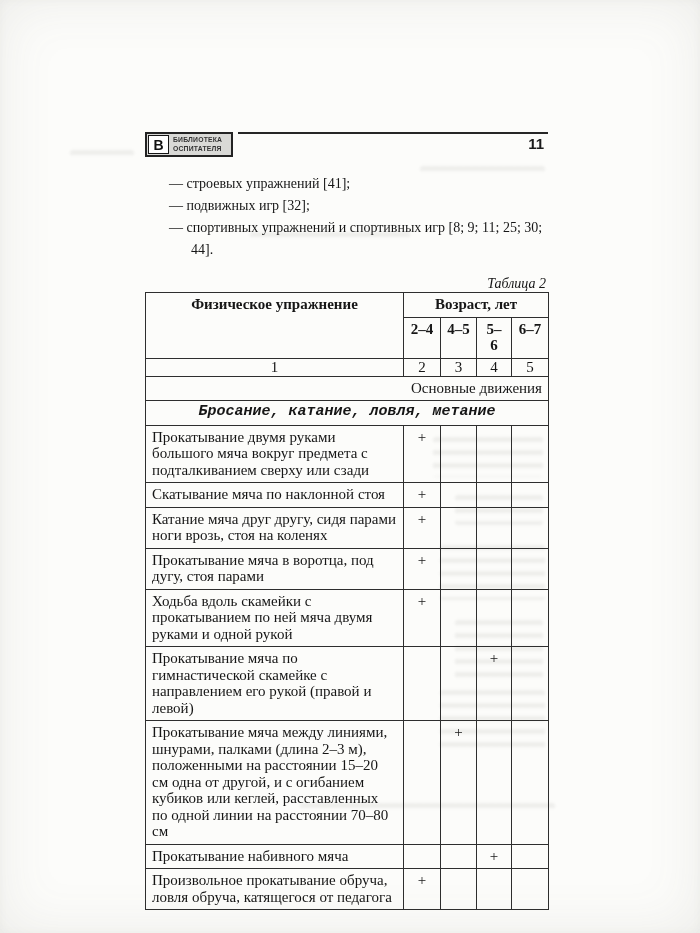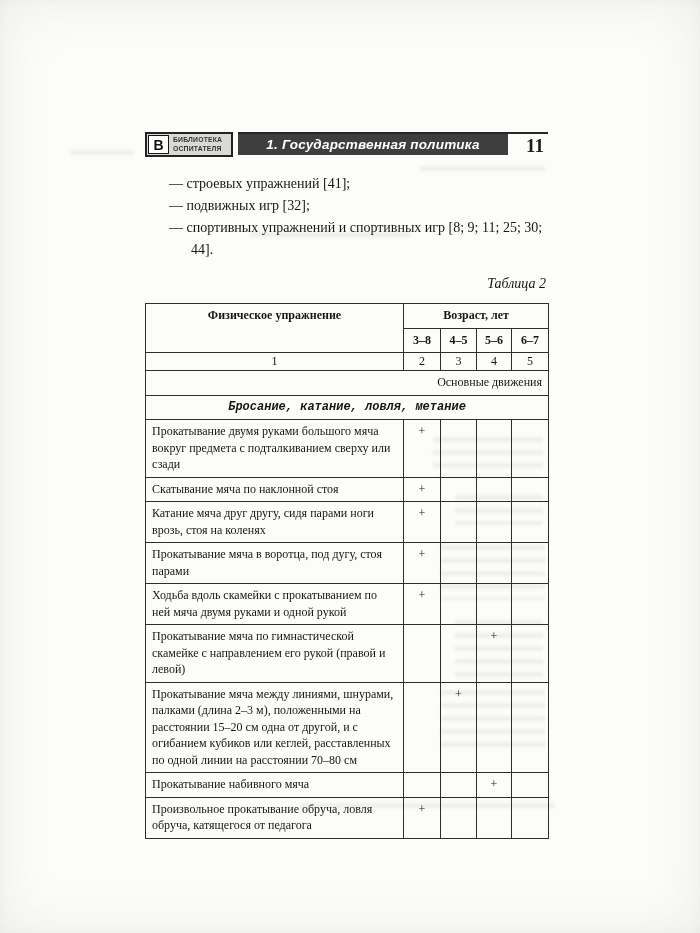--- a/index.html
+++ b/index.html
@@ -41,34 +41,34 @@
   }
   .chapter-bar {
     position: absolute; left: 0; top: 0; height: 21px; right: 40px;
     background: #3e3e3e; color: #ffffff;
     display: flex; align-items: center; justify-content: center;
     font-family: "Liberation Sans", sans-serif;
     font-style: italic; font-weight: bold; font-size: 13.5px; letter-spacing: .2px;
   }
   .pagenum {
     position: absolute; right: 4px; top: 1px;
-    font-family: Liberation Serif, serif;
-    font-weight: bold; font-size: 19px; color: #1c1c1c;
+    font-family: Liberation Sans, sans-serif;
+    font-weight: bold; font-size: 15px; color: #1c1c1c;
   }
 
   
   .refs { list-style: none; margin: 14px 0 0 0; padding: 0 0 0 24px; font-size: 14px; line-height: 22px; }
   .refs li { padding-left: 22px; text-indent: -22px; font-family: Liberation Serif, serif; }
 
   
   .tcaption { margin-top: 15px; text-align: right; font-style: italic; font-size: 14px; padding-right: 2px; }
   .ttitle { margin-top: 9px; text-align: center; font-weight: bold; font-size: 14.3px; line-height: 21px; }
 
   
-  table.plan { width: 403px; border-collapse: collapse; margin-top: 11px; font-size: 12px; table-layout: fixed; }
+  table.plan { width: 403px; border-collapse: collapse; font-size: 15px; table-layout: fixed; }
   table.plan td { border: 1.5px solid #2e2e2e; padding: 3px 6px 4px; vertical-align: top; line-height: 16.5px; }
   td.hc { text-align: center; font-weight: bold; vertical-align: middle; padding: 4px 2px; }
   tr.numrow td { text-align: center; padding: 1px 2px; line-height: 15px; font-weight: normal; }
   td.section { text-align: right; font-weight: normal; padding: 3px 2px; }
   td.subsection { text-align: center; font-weight: bold; font-style: italic; padding: 4px 2px; font-family: Liberation Mono, monospace; }
   td.mk { text-align: center; padding: 2px 1px; }
 
   
   .bleed {
     position: absolute; z-index: 0; pointer-events: none;
@@ -96,23 +96,20 @@
 
     <header class="pagehead">
       <div class="logo">
         <span class="logo-b">В</span>
         <span class="logo-text">
           <span>БИБЛИОТЕКА</span>
           <span>ОСПИТАТЕЛЯ</span>
         </span>
       </div>
       <div class="bar-area">
-        <div class="chapter-bar">
-          <span>1. Государственная политика</span>
-        </div>
         <span class="pagenum">11</span>
       </div>
     </header>
 
     <ul class="refs">
       <li>— строевых упражнений [41];</li>
       <li>— подвижных игр [32];</li>
       <li>— спортивных упражнений и спортивных игр [8; 9; 11; 25; 30; 44].</li>
     </ul>
 
@@ -126,21 +123,21 @@
           <col style="width:36px">
           <col style="width:35px">
           <col style="width:37px">
       </colgroup>
       <tbody>
         <tr>
           <td class="hc" rowspan="2">Физическое упражнение</td>
           <td class="hc" colspan="4">Возраст, лет</td>
         </tr>
         <tr>
-          <td class="hc">3–8</td>
+          <td class="hc">2–4</td>
           <td class="hc">4–5</td>
           <td class="hc">5–6</td>
           <td class="hc">6–7</td>
         </tr>
         <tr class="numrow">
           <td>1</td>
           <td>2</td>
           <td>3</td>
           <td>4</td>
           <td>5</td>

